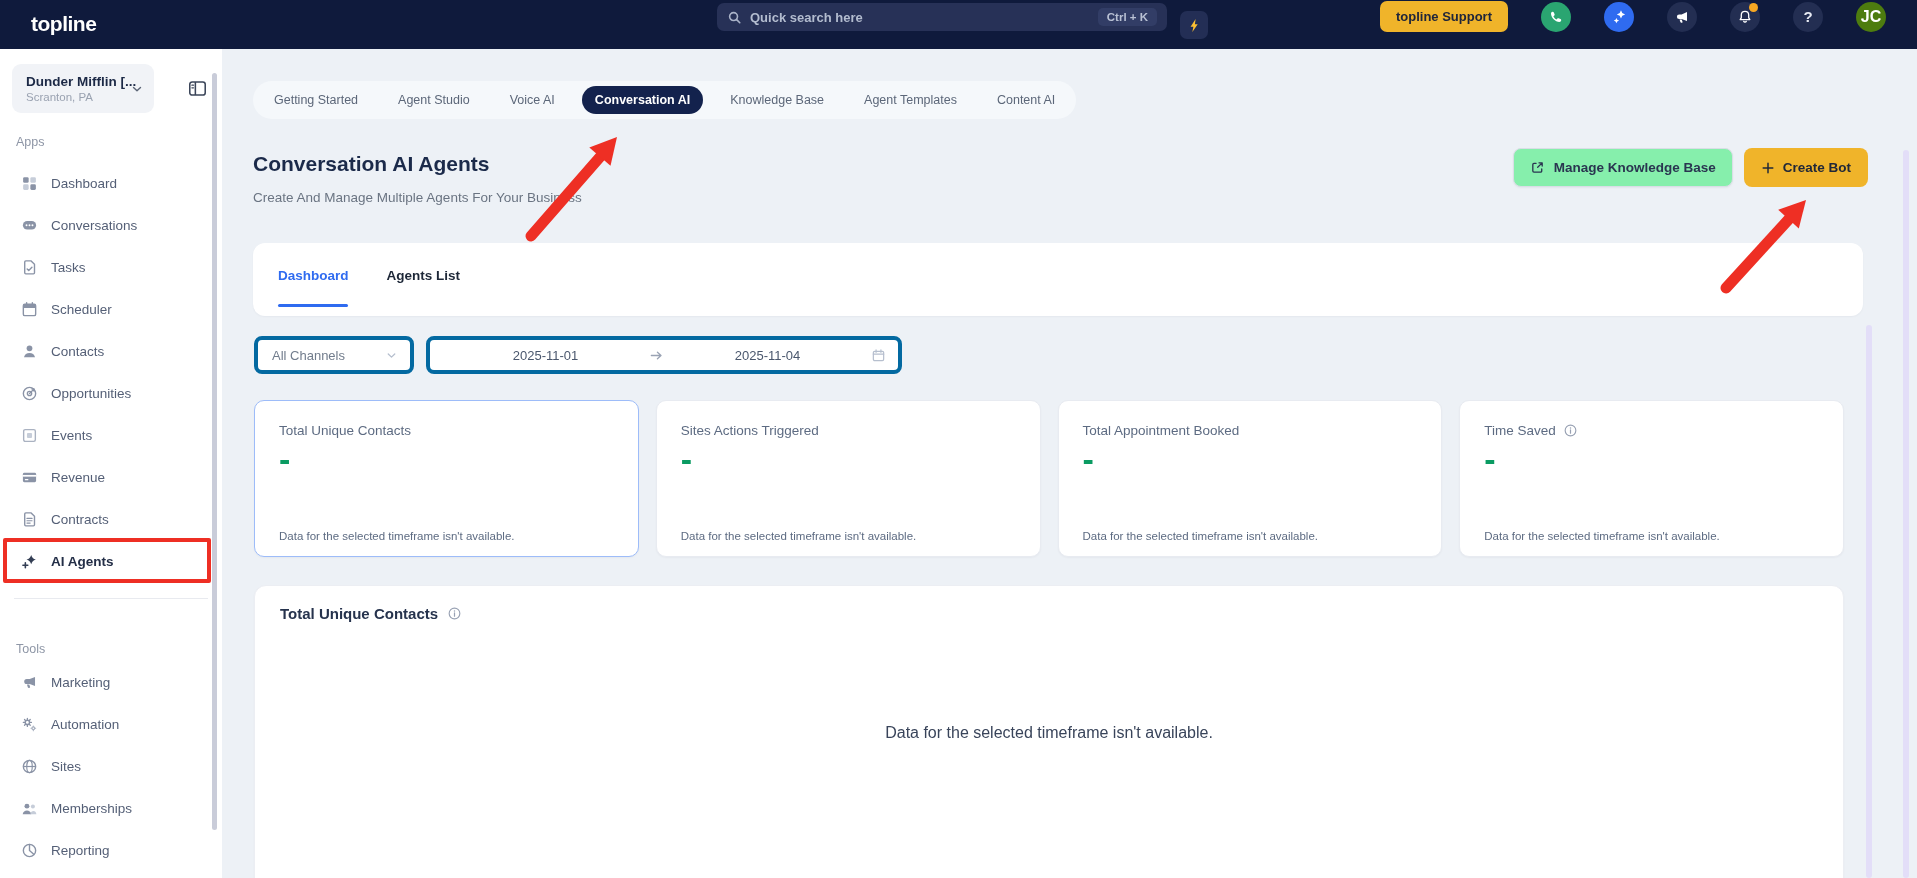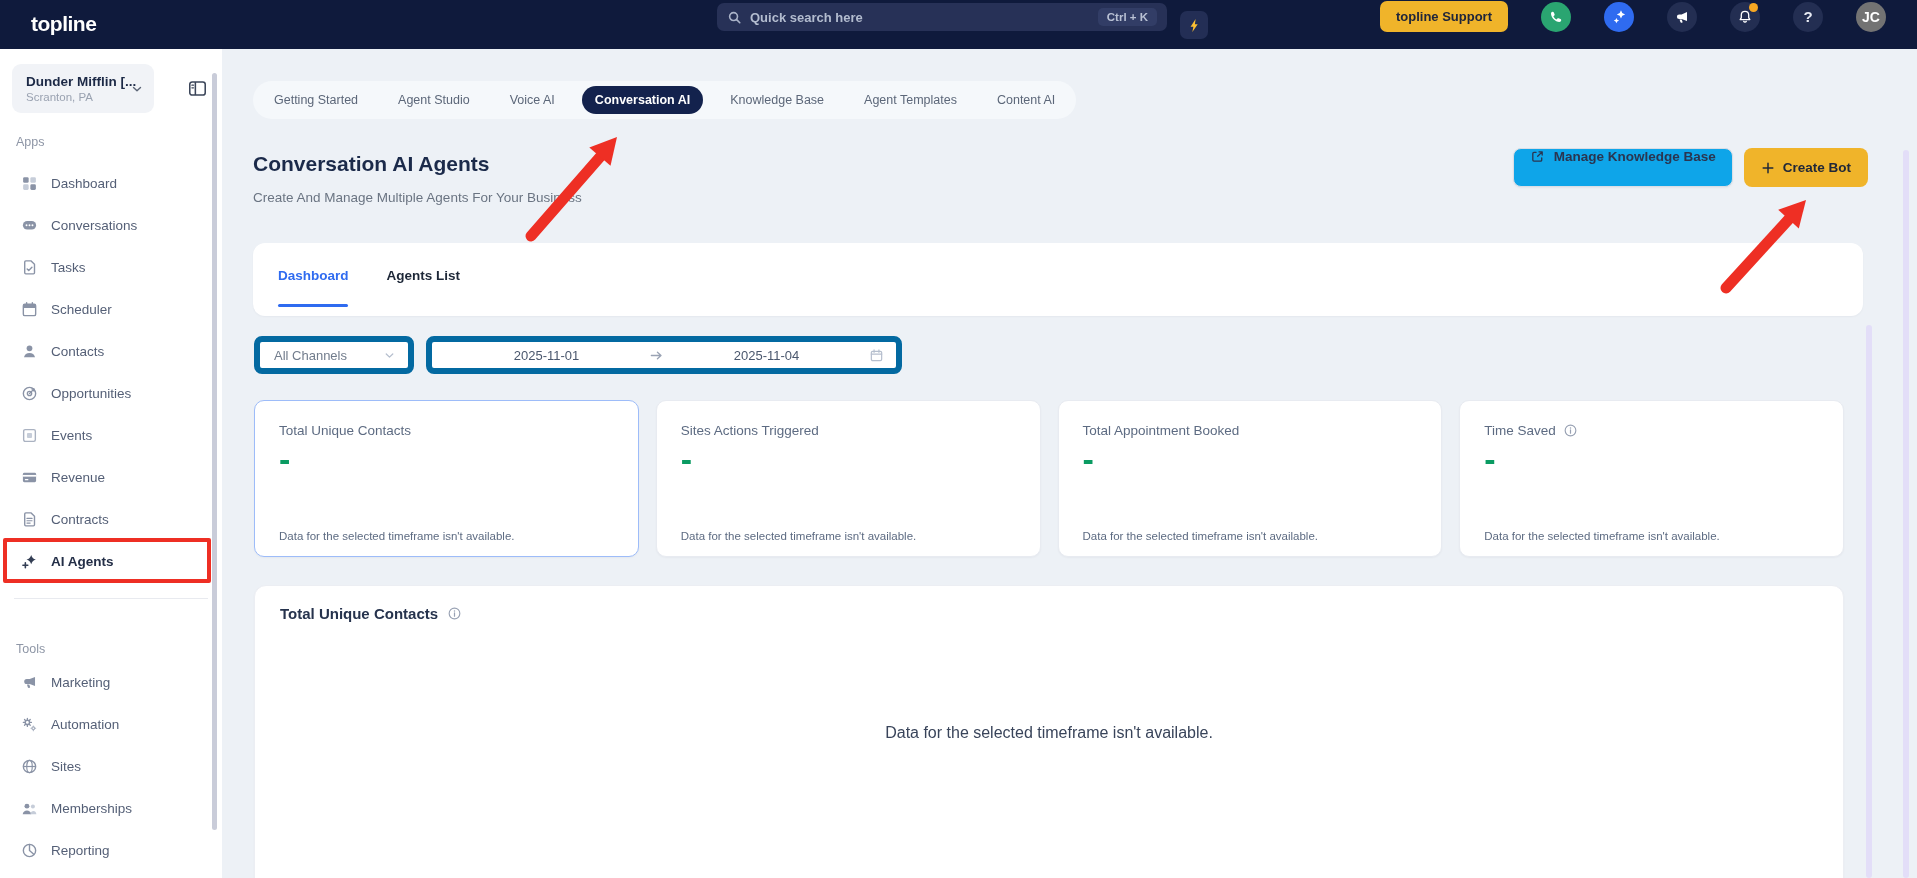--- a/index.html
+++ b/index.html
@@ -10,21 +10,21 @@
   .topbar { position:absolute; left:0; top:0; width:1917px; height:49px; background:#0f1a3c; z-index:40; }
   .logo { position:absolute; left:31px; top:12px; color:#fff; font-size:21px; font-weight:700; letter-spacing:-0.5px; }
   .searchbar { position:absolute; left:717px; top:3px; width:450px; height:28px; background:#273157; border-radius:7px; display:flex; align-items:center; padding:0 10px; }
   .searchbar .ph { color:#b3bccf; font-size:13px; font-weight:600; margin-left:8px; flex:1; }
   .kbd { background:#323d66; color:#b9c1d4; font-size:11.5px; font-weight:700; border-radius:5px; padding:3px 9px; }
   .boltbtn { position:absolute; left:1180px; top:11px; width:28px; height:28px; background:#232e55; border-radius:7px; display:flex; align-items:center; justify-content:center; }
   .tb-right { position:absolute; right:31px; top:1px; height:31px; display:flex; align-items:center; gap:33px; }
   .support-btn { height:31px; background:#f0b42a; border:none; border-radius:7px; padding:0 16px; font-family:inherit; font-size:13px; font-weight:700; color:#20263a; cursor:pointer; }
   .circ { width:30px; height:30px; border-radius:50%; display:flex; align-items:center; justify-content:center; position:relative; cursor:pointer; }
   .c-green { background:#2aa571; } .c-blue { background:#2f6bf0; } .c-dark { background:#232e52; }
-  .c-avatar { background:#737373; color:#fff; font-size:14px; font-weight:700; }
+  .c-avatar { background:#4d7c0f; color:#fff; font-size:16px; font-weight:700; }
   .bell-dot { position:absolute; top:1px; right:2px; width:9px; height:9px; border-radius:50%; background:#f6a723; }
   .qmark { color:#e8ebf3; font-size:15px; font-weight:700; }
 
   
   .sidebar { position:absolute; left:0; top:49px; width:222px; height:829px; background:#ffffff; z-index:30; }
   .org-box { position:absolute; left:12px; top:15px; width:142px; height:49px; background:#f1f3f7; border-radius:9px; display:flex; align-items:center; padding:0 10px 0 14px; cursor:pointer; }
   .org-text { flex:1; min-width:0; }
   .org-name { font-size:13.5px; font-weight:700; color:#1c2946; white-space:nowrap; }
   .org-loc { font-size:11.5px; color:#9aa2b1; margin-top:2px; }
   .panel-btn { position:absolute; left:188px; top:30px; width:19px; height:19px; cursor:pointer; }
@@ -40,32 +40,32 @@
 
   
   .pillsbar { position:absolute; left:253px; top:81px; height:38px; background:#f5f8fb; border-radius:19px; display:flex; align-items:center; padding:0 8px; gap:14px; z-index:5; }
   .pill { font-size:12.5px; font-weight:500; color:#5c6779; padding:7px 13px; border-radius:15px; white-space:nowrap; cursor:pointer; }
   .pill.active { background:#13224d; color:#ffffff; font-weight:700; }
 
   .page-title { position:absolute; left:253px; top:152px; font-size:21px; font-weight:700; color:#1b2a4a; }
   .page-subtitle { position:absolute; left:253px; top:190px; font-size:13.5px; color:#6a7482; }
 
   .head-actions { position:absolute; right:49px; top:148px; display:flex; gap:11px; }
-  .kb-btn { height:39px; background:#0ea5e9; border:1px solid #d9dee6; border-radius:8px; padding:0 16px; display:flex; gap:9px; font-family:inherit; font-size:13.5px; font-weight:600; color:#2a3550; cursor:pointer; box-shadow:0 1px 2px rgba(16,24,40,.05); }
+  .kb-btn { height:39px; background:#86efac; border:1px solid #d9dee6; border-radius:8px; padding:0 16px; display:flex; align-items:center; gap:9px; font-family:inherit; font-size:13.5px; font-weight:600; color:#2a3550; cursor:pointer; box-shadow:0 1px 2px rgba(16,24,40,.05); }
   .cb-btn { height:39px; background:#f0b42a; border:none; border-radius:8px; padding:16px 17px; display:flex; align-items:center; gap:8px; font-family:inherit; font-size:13.5px; font-weight:700; color:#212838; cursor:pointer; }
 
   .tabs-card { position:absolute; left:253px; top:243px; width:1610px; height:73px; background:#fff; border-radius:12px; box-shadow:0 1px 2px rgba(16,24,40,.04); }
   .tabs-row { display:flex; gap:38px; padding:25px 0 0 25px; }
   .tab { font-size:13.5px; cursor:pointer; }
   .tab.active { color:#2f6bf0; font-weight:600; }
   .tab.idle { color:#1d2737; font-weight:700; }
   .tab-underline { position:absolute; left:25px; bottom:9px; width:70px; height:3px; background:#2f6bf0; border-radius:2px; }
 
   .filters { position:absolute; left:254px; top:336px; display:flex; gap:12px; z-index:5; }
-  .fctl { height:38px; background:#fff; border:6px solid #0369a1; border-radius:8px; display:flex; align-items:center; cursor:pointer; }
+  .fctl { height:38px; background:#fff; border:4px solid #0369a1; border-radius:8px; display:flex; align-items:center; cursor:pointer; }
   .f-channels { width:160px; justify-content:space-between; padding:0 12px 0 14px; font-size:13px; color:#717c8c; }
   .f-date { width:476px; padding:0 12px; font-size:13px; color:#4a576d; }
   .f-date .dval { flex:1; text-align:center; }
   .f-agents { width:233px; justify-content:space-between; padding:0 12px 0 14px; font-size:13px; color:#2b374f; border:2px solid #6f9ff5; box-shadow:0 0 0 3px rgba(47,107,240,.13); }
 
   .stats { position:absolute; left:254px; top:400px; width:1590px; display:flex; gap:17px; }
   .stat-card { flex:1; height:157px; background:#fff; border:1px solid #e8ebf1; border-radius:10px; padding:22px 24px 14px 24px; display:flex; flex-direction:column; box-shadow:0 1px 2px rgba(16,24,40,.04); cursor:pointer; }
   .stat-card.selected { border:1.5px solid #9dbcf9; }
   .stat-title { font-size:13.5px; color:#5d6b82; display:flex; align-items:center; gap:7px; }
   .stat-value { margin-top:10px; font-size:34px; font-weight:900; line-height:22px; color:#0a9b62; }

